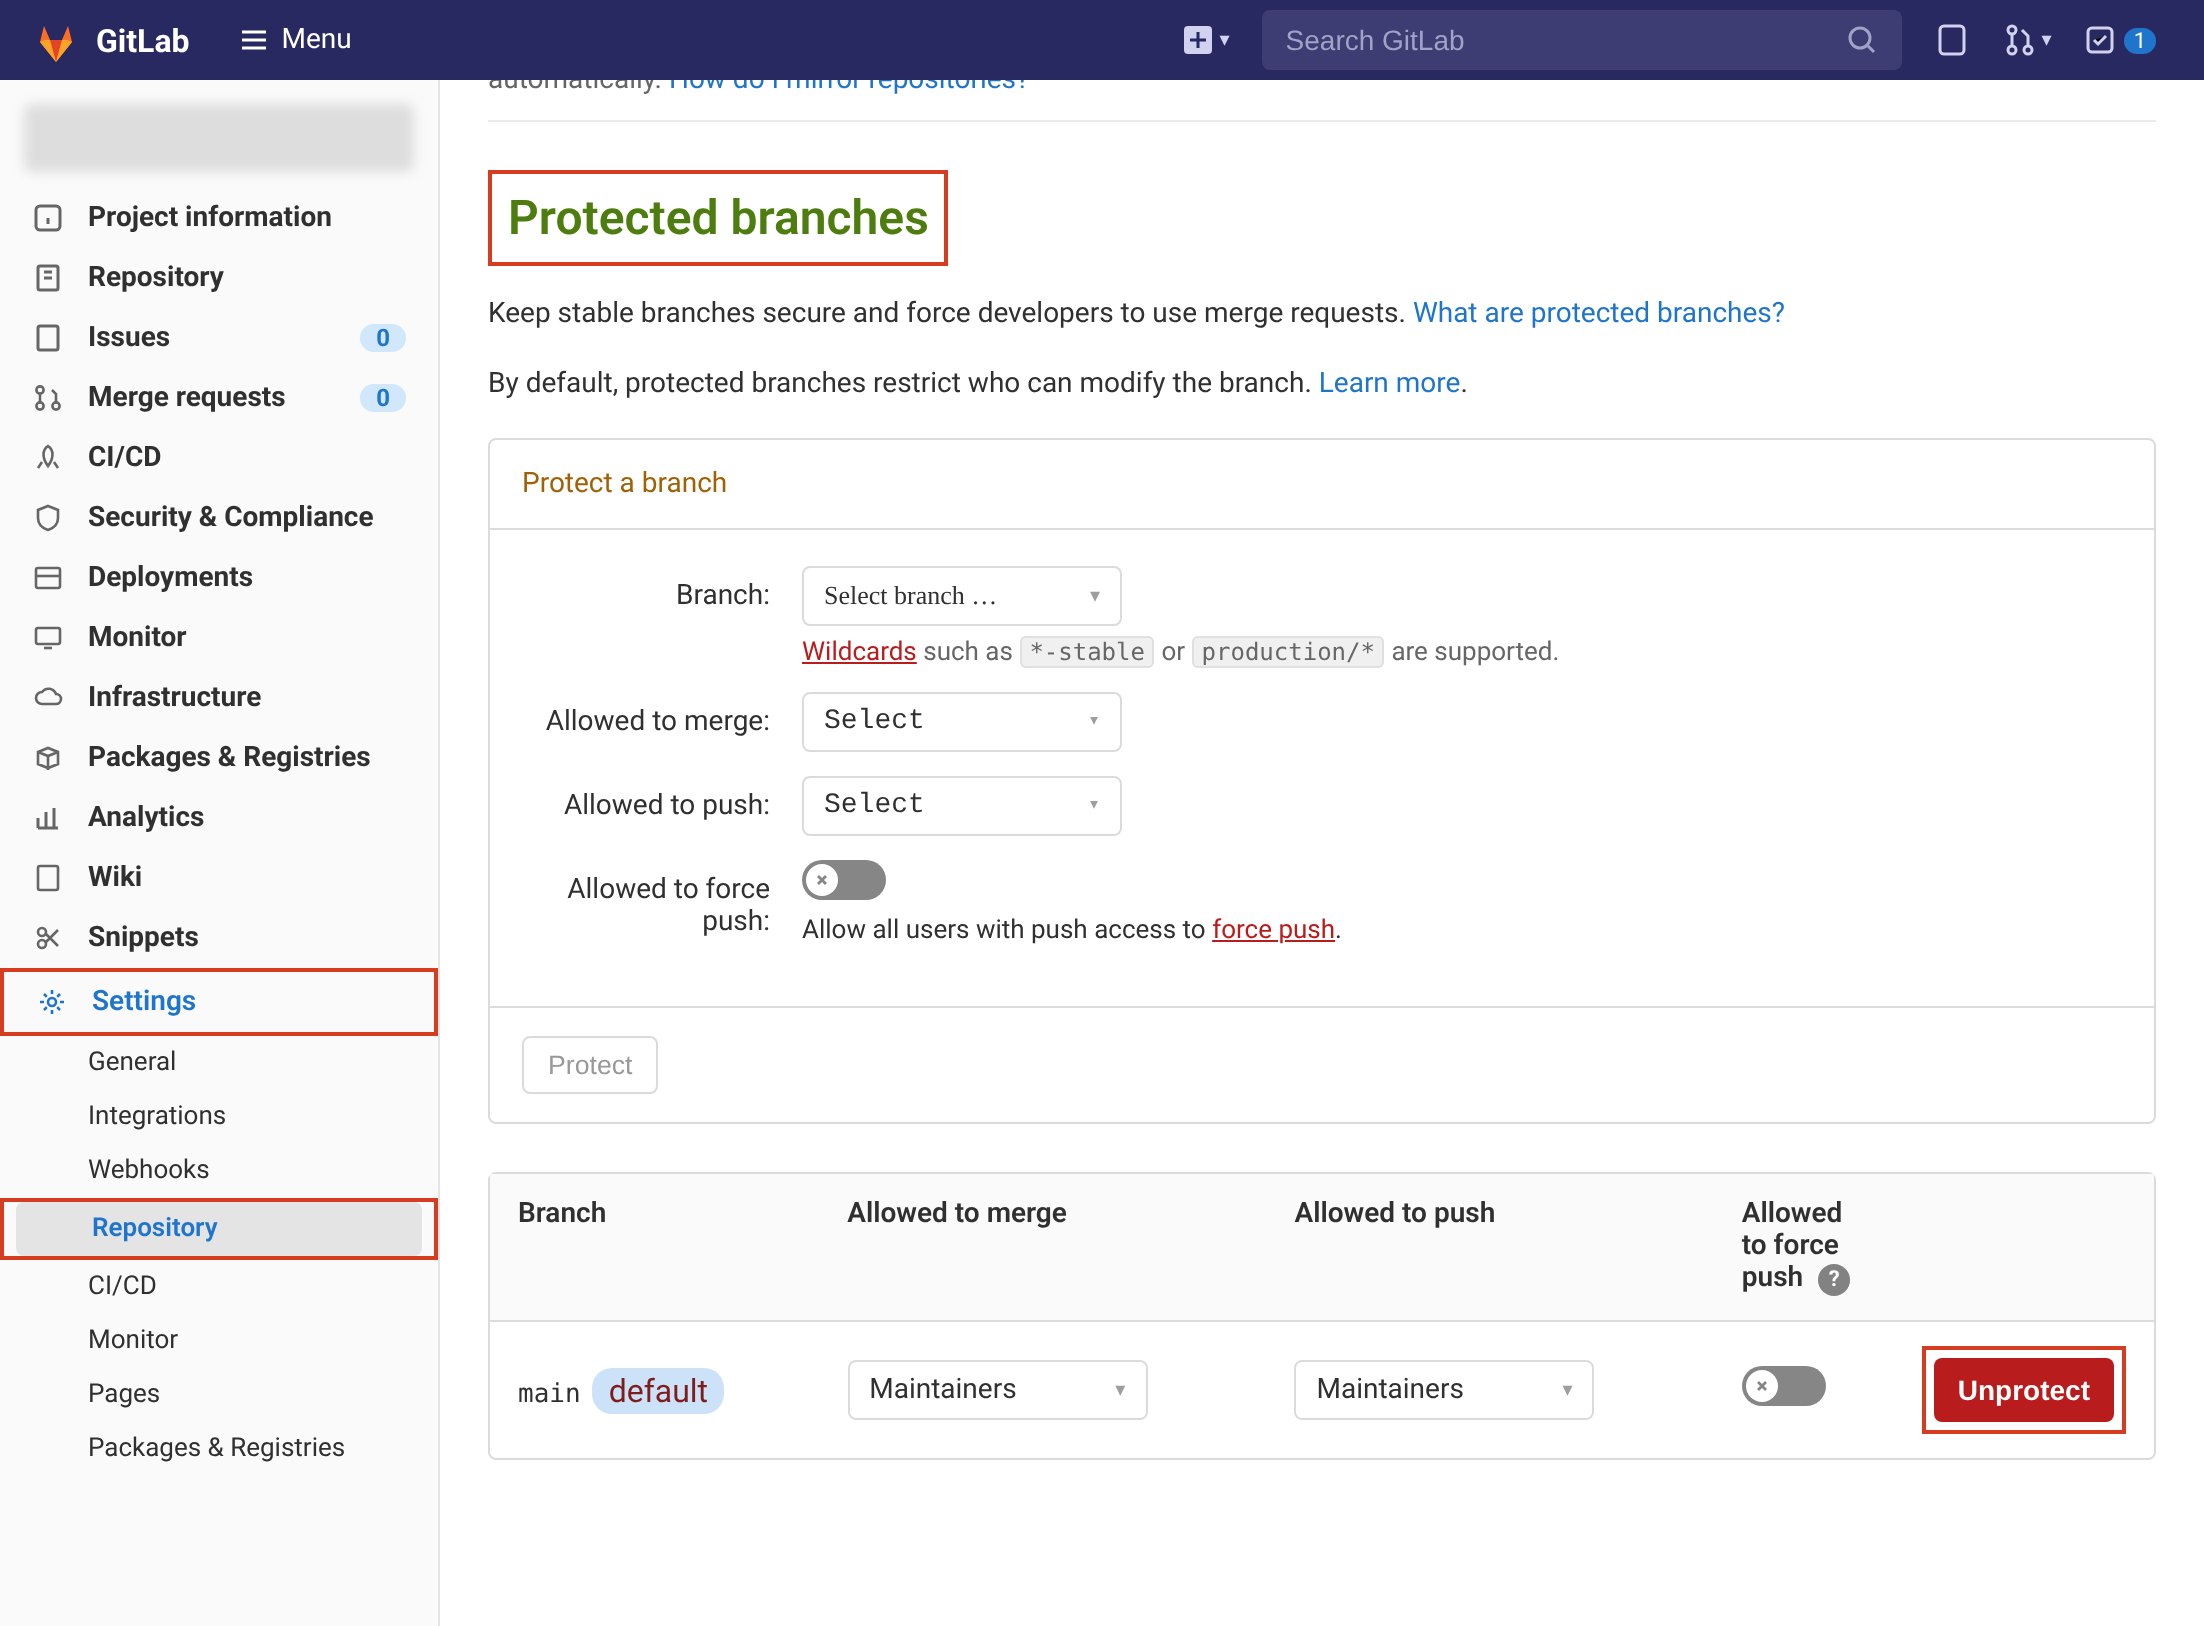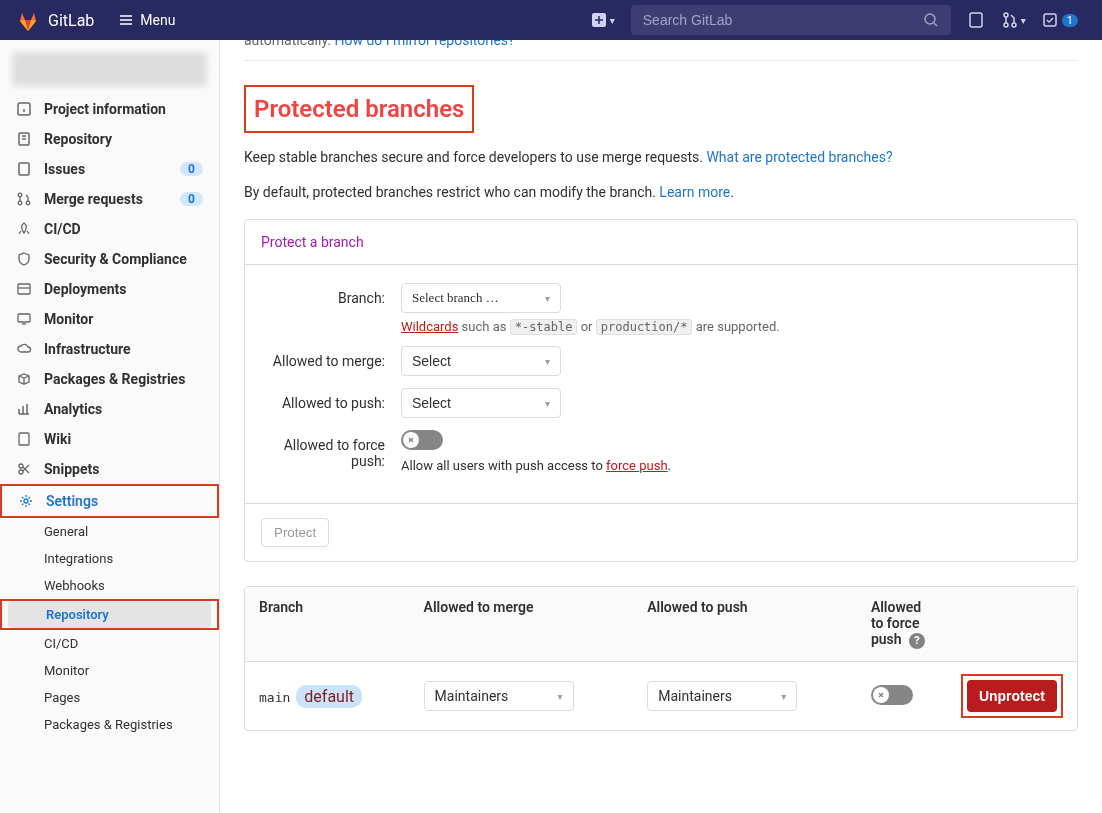--- a/index.html
+++ b/index.html
@@ -1,19 +1,19 @@
 <!DOCTYPE html>
 <html><head>
 <meta charset="utf-8">
 <style>
 * { box-sizing: border-box; margin: 0; padding: 0; }
 body { font-family: -apple-system, "Segoe UI", Roboto, sans-serif; font-size: 14px; color: #303030; background: #fff; width: 1102px; height: 813px; overflow: hidden; }
 .topbar { background: #292961; height: 40px; display: flex; align-items: center; padding: 0 16px; color: #fff; }
 .logo { width: 24px; height: 24px; margin-right: 8px; }
-.brand { font-size: 16px; font-weight: 400; margin-right: 24px; }
+.brand { font-size: 16px; font-weight: 700; margin-right: 24px; }
 .menu-btn { display: flex; align-items: center; gap: 6px; font-size: 14px; cursor: pointer; }
 .topbar-spacer { flex: 1; }
 .top-icon-btn { display: flex; align-items: center; padding: 0 8px; color: #d1d1f0; cursor: pointer; }
 .search-wrap { display: flex; align-items: center; background: #3d3d74; border-radius: 4px; width: 320px; height: 30px; padding: 0 12px; margin: 0 8px; }
 .search-wrap input { flex: 1; background: transparent; border: none; color: #fff; font-size: 14px; outline: none; }
 .search-wrap input::placeholder { color: #a2a2c8; }
 .search-wrap .sicon { color: #a2a2c8; }
 .badge-sm { background: #1f75cb; color: #fff; border-radius: 8px; font-size: 11px; padding: 0 5px; margin-left: 2px; }
 .layout { display: flex; height: calc(100% - 40px); }
 .sidebar { width: 220px; background: #fafafa; border-right: 1px solid #e5e5e5; overflow-y: auto; padding: 8px 0; }
@@ -23,32 +23,32 @@
 .sb-item .icon { width: 16px; flex-shrink: 0; color: #666; }
 .sb-item.active .icon { color: #1f75cb; }
 .sb-count { margin-left: auto; background: #d1e7fb; color: #1f75cb; border-radius: 10px; font-size: 12px; padding: 0 8px; }
 .sb-sub { padding: 6px 16px 6px 44px; color: #303030; cursor: pointer; font-size: 13px; }
 .sb-sub.active { background: #e4e4e4; color: #1f75cb; font-weight: 600; border-radius: 4px; margin: 0 6px; padding-left: 38px; }
 .red-box-side { border: 2px solid #d63c1f; }
 .main { flex: 1; overflow-y: auto; padding: 0 24px 24px; }
 .trunc { color: #666; margin-top: -8px; margin-bottom: 8px; font-size: 14px; }
 .trunc a { color: #1f75cb; text-decoration: none; }
 hr.sep { border: none; border-top: 1px solid #eaeaea; margin: 12px 0 24px; }
-.h-title { font-size: 24px; font-weight: 600; color: #ef4444; padding: 4px 0; }
+.h-title { font-size: 24px; font-weight: 600; color: #4d7c0f; padding: 4px 0; }
 .red-box-inline { border: 2px solid #d63c1f; display: inline-block; padding: 4px 8px; }
 .desc { margin: 14px 0 10px; color: #303030; line-height: 1.5; }
 .desc a { color: #1f75cb; text-decoration: none; }
 .card { border: 1px solid #dbdbdb; border-radius: 4px; margin-top: 16px; }
-.card-head { padding: 14px 16px; border-bottom: 1px solid #dbdbdb; color: #a21caf; }
+.card-head { padding: 14px 16px; border-bottom: 1px solid #dbdbdb; color: #a16207; }
 .card-body { padding: 18px 16px; }
 .frow { display: flex; margin-bottom: 12px; align-items: flex-start; }
 .flabel { width: 140px; text-align: right; padding-right: 16px; padding-top: 7px; color: #303030; }
 .fctrl { flex: 1; max-width: 440px; }
 .sel { display: inline-flex; align-items: center; justify-content: space-between; border: 1px solid #dbdbdb; border-radius: 4px; padding: 6px 10px; min-width: 160px; font-family: Liberation Serif, serif; font-size: 13px; color: #303030; cursor: pointer; background: #fff; }
-.sel.norm { font-family: Liberation Sans, sans-serif; font-size: 14px; }
+.sel.norm { font-family: Liberation Mono, monospace; font-size: 14px; }
 .chev { color: #9e9e9e; font-size: 10px; margin-left: 10px; }
 .hint { font-size: 13px; color: #666; margin-top: 6px; }
 .hint a { color: #b91c1c; }
 code.inline { background: #f0f0f0; border: 1px solid #e0e0e0; border-radius: 3px; padding: 0 4px; font-size: 12px; font-family: monospace; }
 .toggle { width: 42px; height: 20px; background: #868686; border-radius: 10px; position: relative; cursor: pointer; display: inline-block; }
 .toggle::before { content: ""; position: absolute; width: 16px; height: 16px; background: #fff; border-radius: 50%; top: 2px; left: 2px; }
 .toggle-wrap { display: flex; flex-direction: column; gap: 4px; }
 .card-foot { padding: 14px 16px; border-top: 1px solid #dbdbdb; }
 .btn-dis { border: 1px solid #dbdbdb; background: #fff; color: #999; padding: 6px 12px; border-radius: 4px; cursor: not-allowed; }
 .table { width: 100%; border: 1px solid #dbdbdb; border-radius: 4px; margin-top: 24px; border-collapse: separate; border-spacing: 0; }

